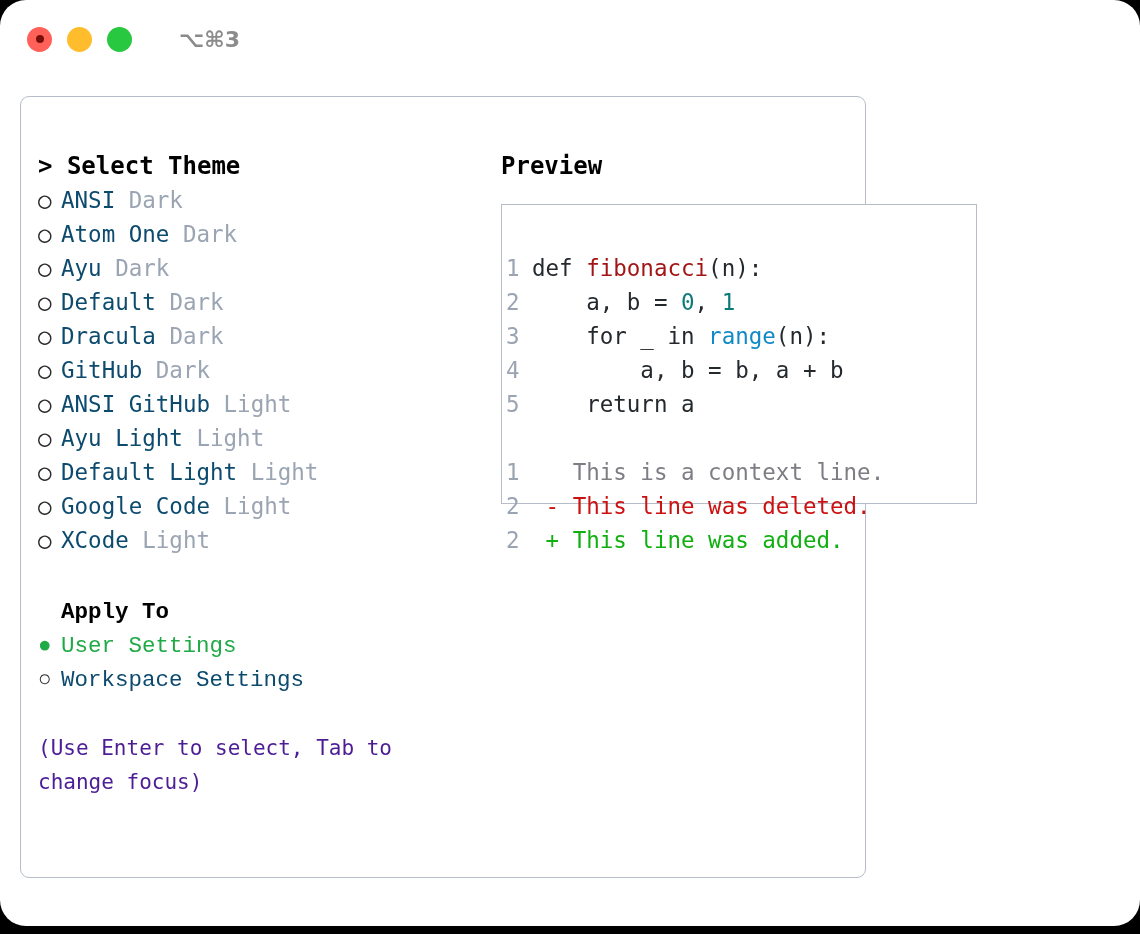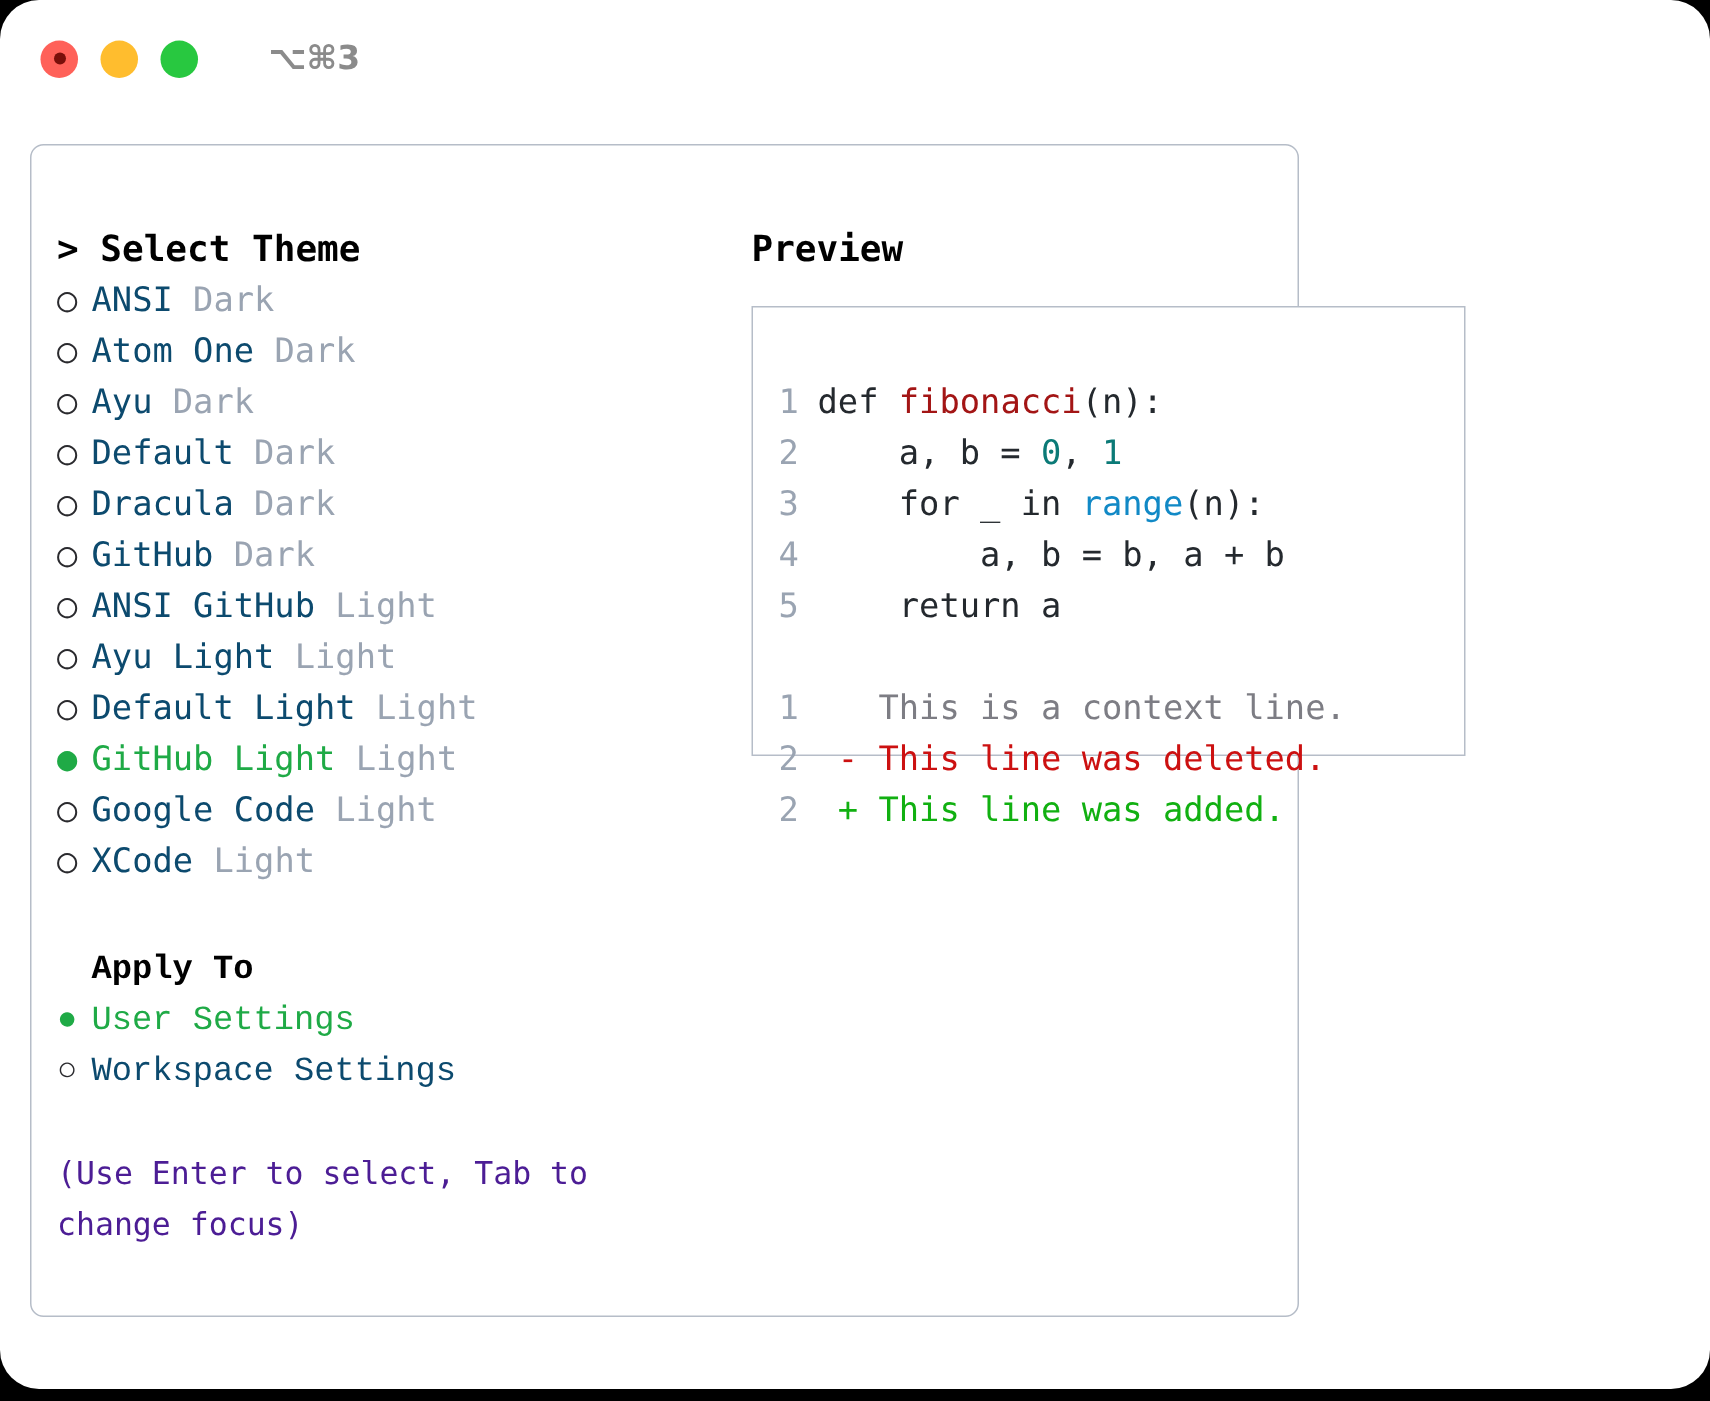--- a/index.html
+++ b/index.html
@@ -169,21 +169,21 @@
     margin-top: 21px;
     width: 476px;
     height: 300px;
     border: 1.5px solid #b6bdc8;
     box-sizing: border-box;
     background: #ffffff;
     position: relative;
   }
   .code {
     position: absolute;
-    left: 17px;
+    left: 4px;
     top: 46px;
     font-size: 22.5px;
     line-height: 34px;
   }
   .code-line {
     white-space: pre;
     display: block;
     color: #24292e;
   }
   .ln {
@@ -222,21 +222,20 @@
         <div id="theme-list">
             <div class="theme-row"><span class="bullet">○</span><span class="theme-name">ANSI</span> <span class="theme-kind">Dark</span></div>
             <div class="theme-row"><span class="bullet">○</span><span class="theme-name">Atom One</span> <span class="theme-kind">Dark</span></div>
             <div class="theme-row"><span class="bullet">○</span><span class="theme-name">Ayu</span> <span class="theme-kind">Dark</span></div>
             <div class="theme-row"><span class="bullet">○</span><span class="theme-name">Default</span> <span class="theme-kind">Dark</span></div>
             <div class="theme-row"><span class="bullet">○</span><span class="theme-name">Dracula</span> <span class="theme-kind">Dark</span></div>
             <div class="theme-row"><span class="bullet">○</span><span class="theme-name">GitHub</span> <span class="theme-kind">Dark</span></div>
             <div class="theme-row"><span class="bullet">○</span><span class="theme-name">ANSI GitHub</span> <span class="theme-kind">Light</span></div>
             <div class="theme-row"><span class="bullet">○</span><span class="theme-name">Ayu Light</span> <span class="theme-kind">Light</span></div>
             <div class="theme-row"><span class="bullet">○</span><span class="theme-name">Default Light</span> <span class="theme-kind">Light</span></div>
-            <div class="theme-row selected"><span class="bullet selected">●</span><span class="theme-name">GitHub Light</span> <span class="theme-kind">Light</span></div>
             <div class="theme-row"><span class="bullet">○</span><span class="theme-name">Google Code</span> <span class="theme-kind">Light</span></div>
             <div class="theme-row"><span class="bullet">○</span><span class="theme-name">XCode</span> <span class="theme-kind">Light</span></div>
           </div>
 
         <div class="apply-block">
           <div class="apply-title">Apply To</div>
           <div id="apply-list">
               <div class="apply-row selected"><span class="bullet selected">●</span><span class="theme-name">User Settings</span></div>
               <div class="apply-row"><span class="bullet">○</span><span class="theme-name">Workspace Settings</span></div>
             </div>

